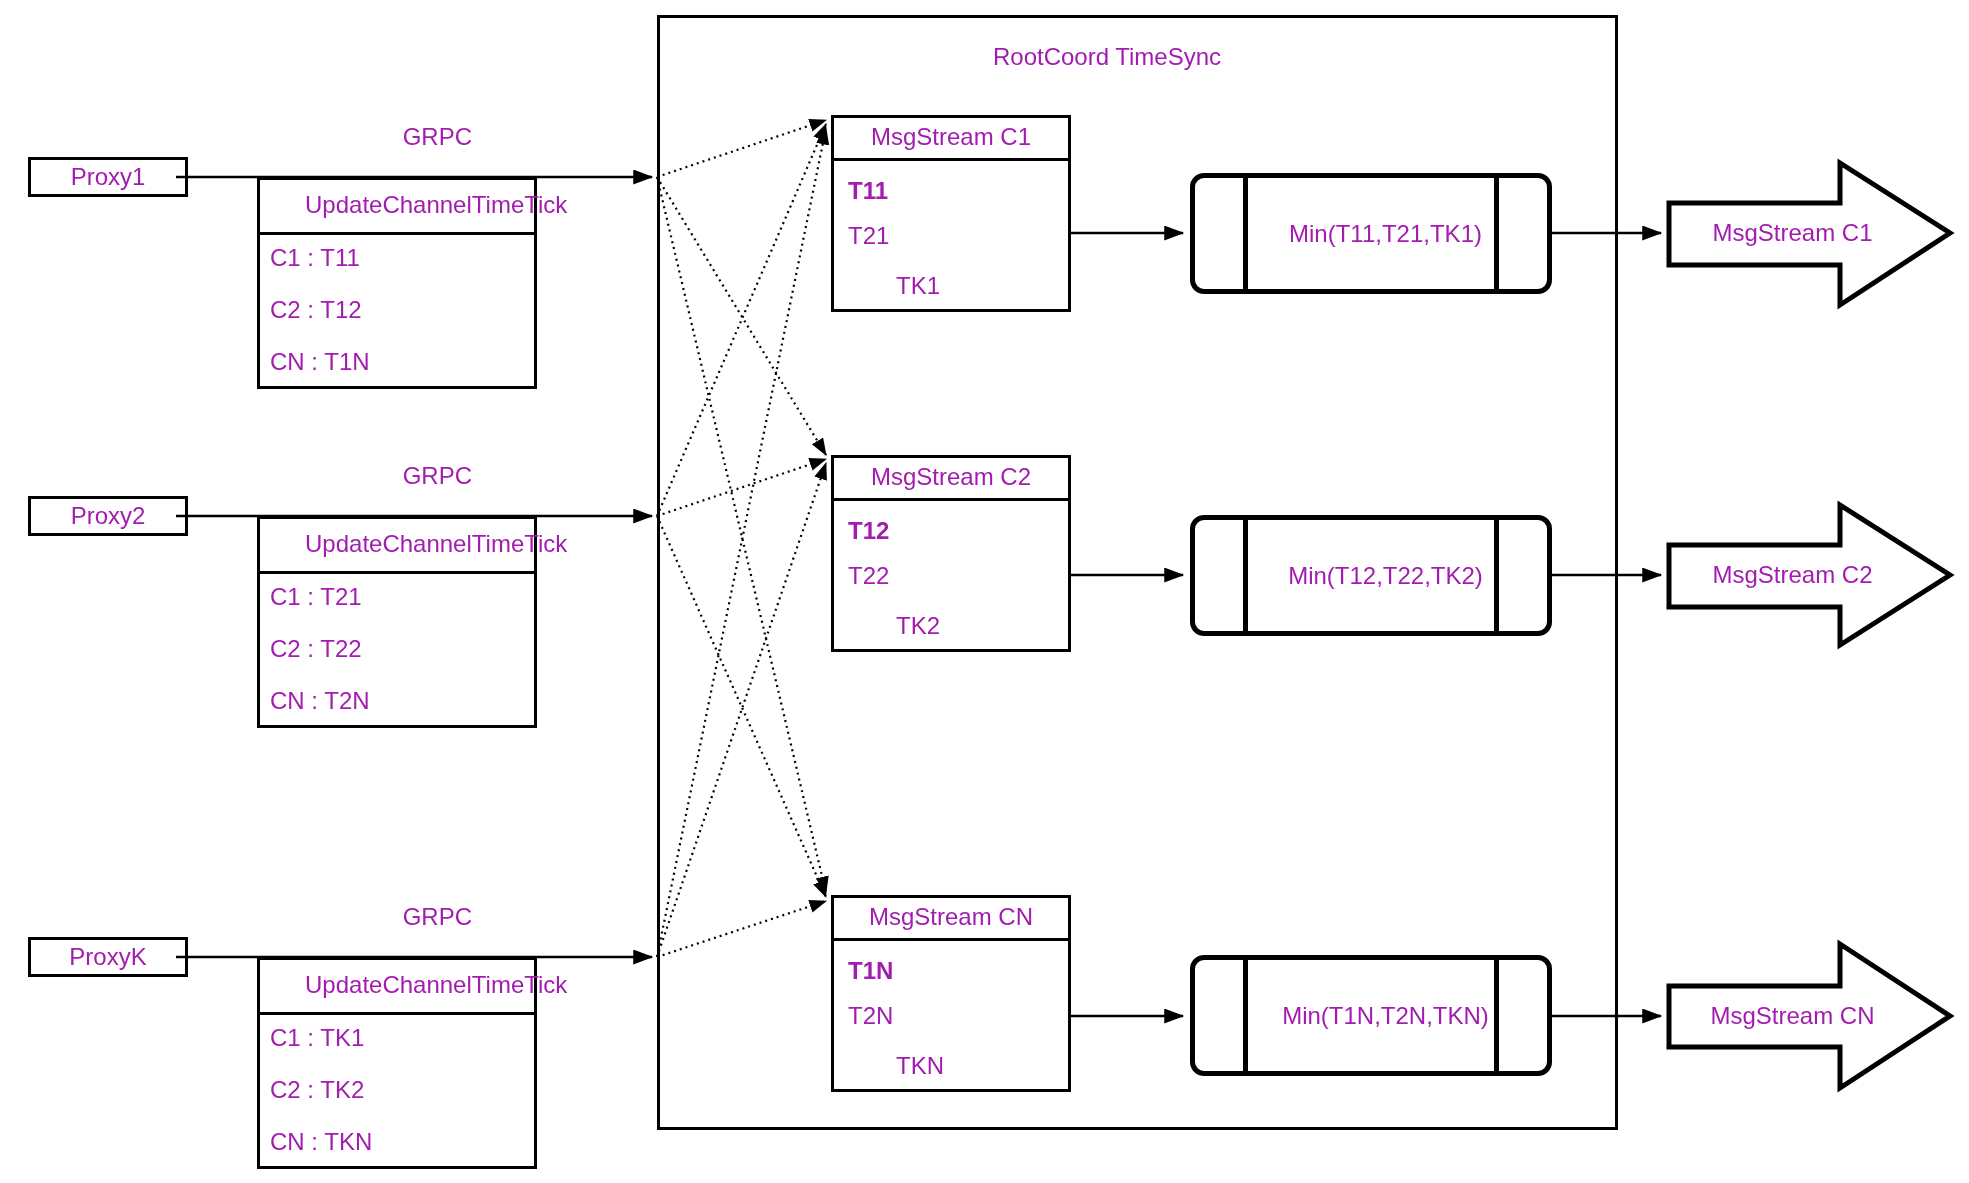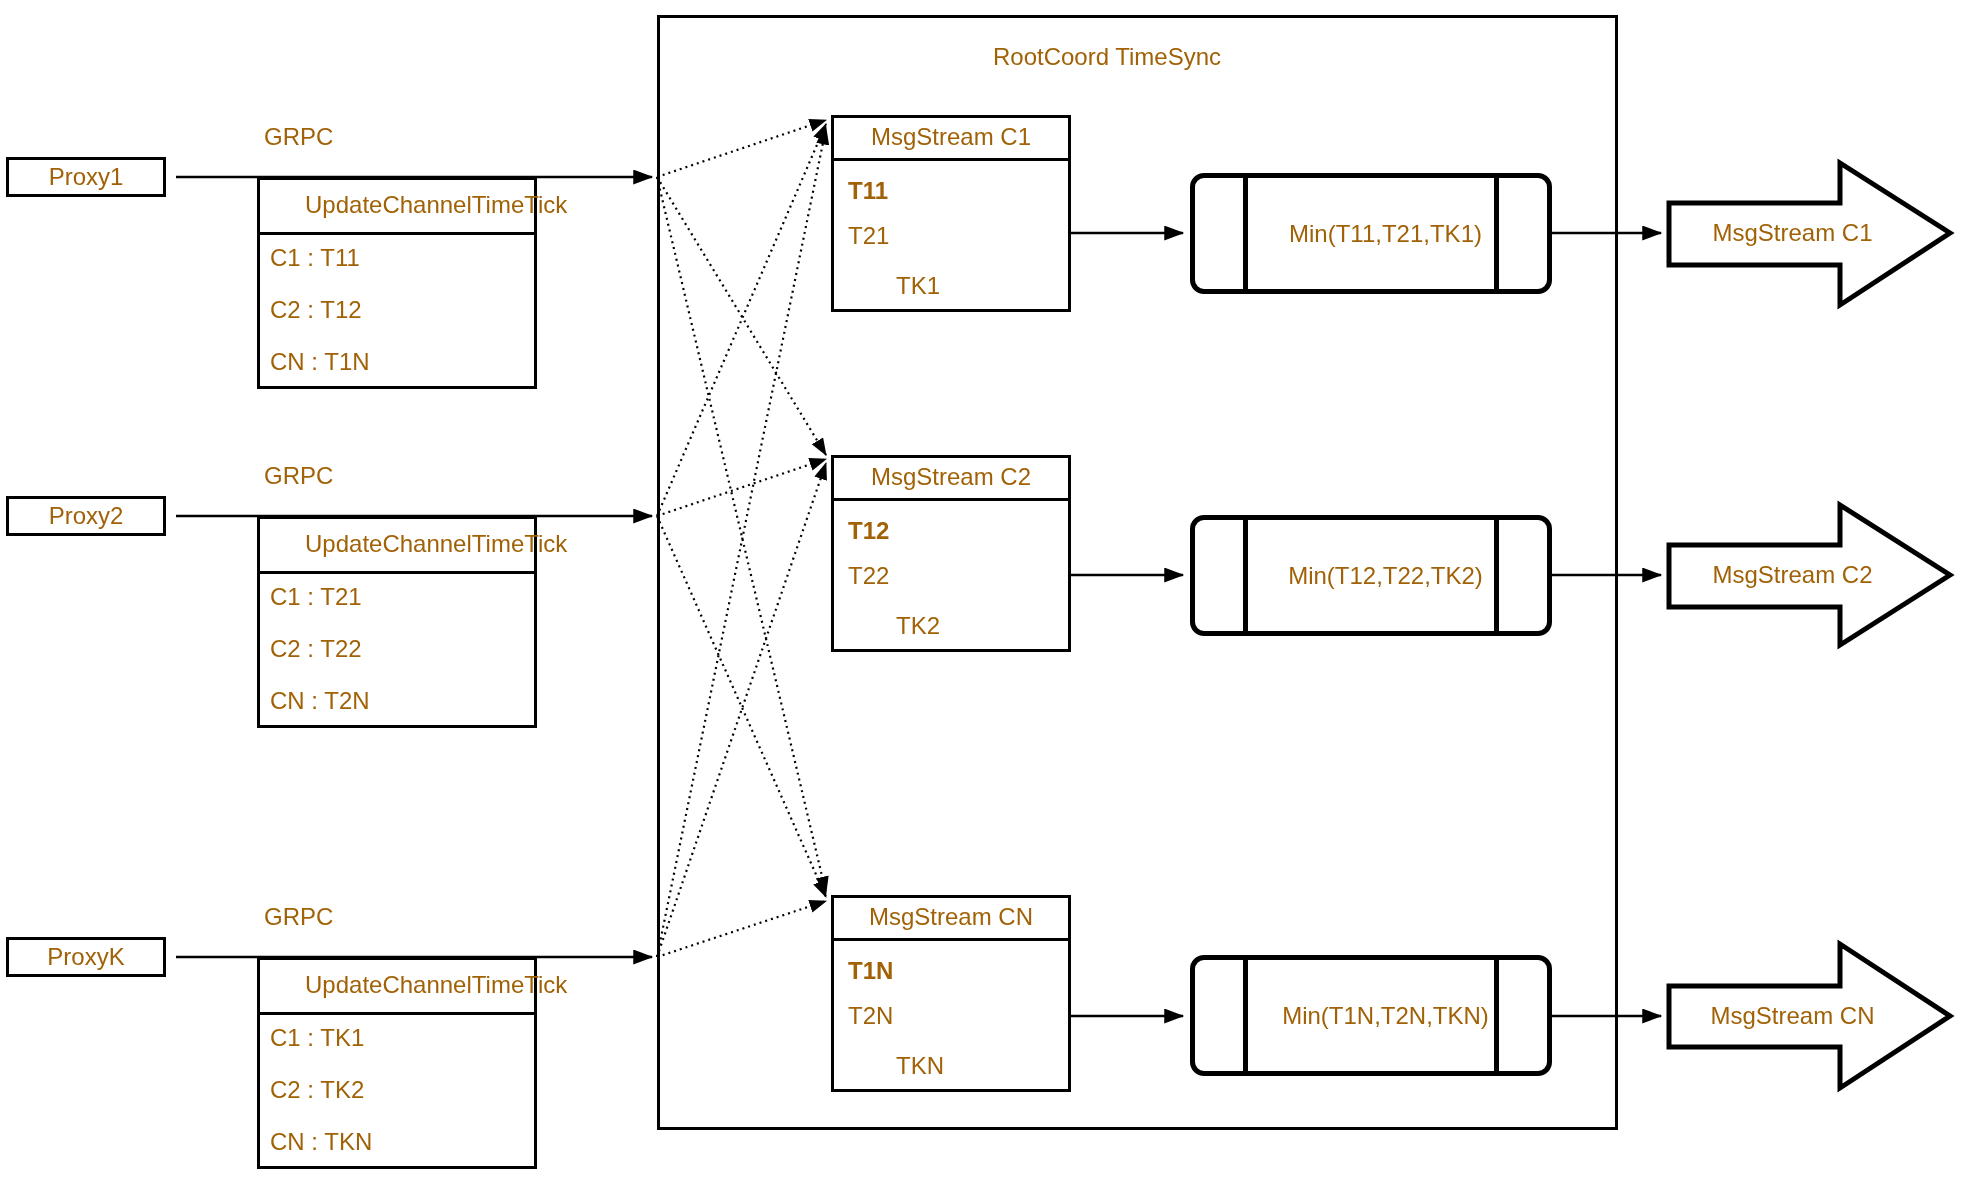--- a/index.html
+++ b/index.html
@@ -1,28 +1,28 @@
 <!DOCTYPE html>
 <html><head>
 <meta charset="utf-8">
 <style>
   html,body{margin:0;padding:0;background:#ffffff;}
   .canvas{
     position:relative;width:1969px;height:1183px;background:#ffffff;
-    font-family:"Liberation Sans", sans-serif;color:#a16207;overflow:hidden;
+    font-family:"Liberation Sans", sans-serif;color:#a21caf;overflow:hidden;
   }
   .abs{position:absolute;box-sizing:border-box;}
   .box{border:3px solid #000;background:#fff;}
   .txt{font-size:24px;white-space:nowrap;}
 
   
-  .proxy{left:6px;width:160px;height:40px;line-height:34px;text-align:center;}
+  .proxy{left:28px;width:160px;height:40px;line-height:34px;text-align:center;}
 
   
-  .grpc{left:264px;width:220px;height:30px;line-height:30px;text-align:left;}
+  .grpc{left:252px;width:220px;height:30px;line-height:30px;text-align:right;}
 
   
   .utable{left:257px;width:280px;height:212px;}
   .utable .hdr{position:absolute;top:0;left:0;right:0;height:52px;border-bottom:3px solid #000;
                line-height:49px;text-align:center;font-size:24px;padding-left:45px;}
   .utable .row{position:absolute;left:10px;height:52px;line-height:52px;font-size:24px;}
   .utable .r0{top:52px;} .utable .r1{top:104px;} .utable .r2{top:156px;}
 
   
   .mtable{left:831px;width:240px;height:197px;}

